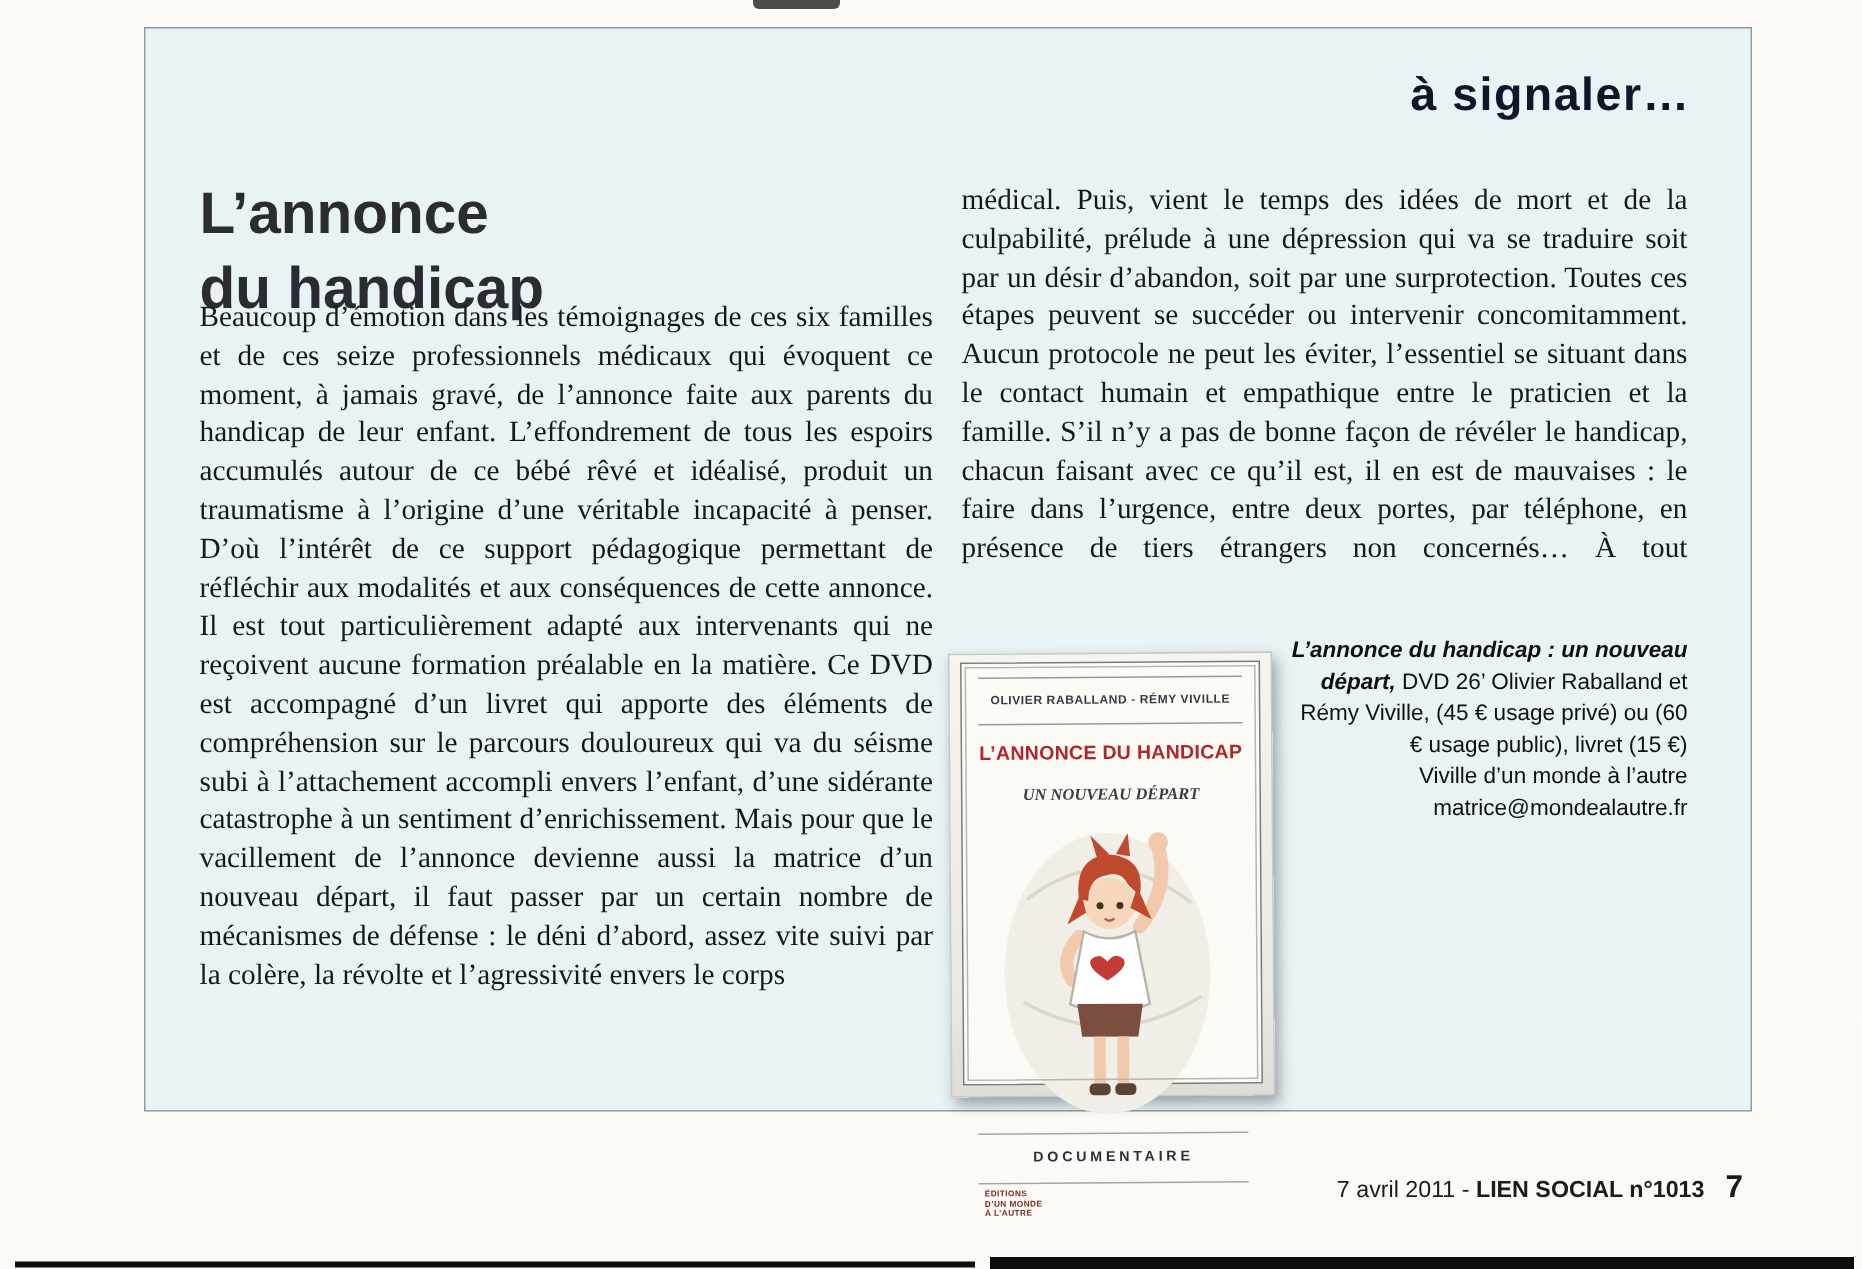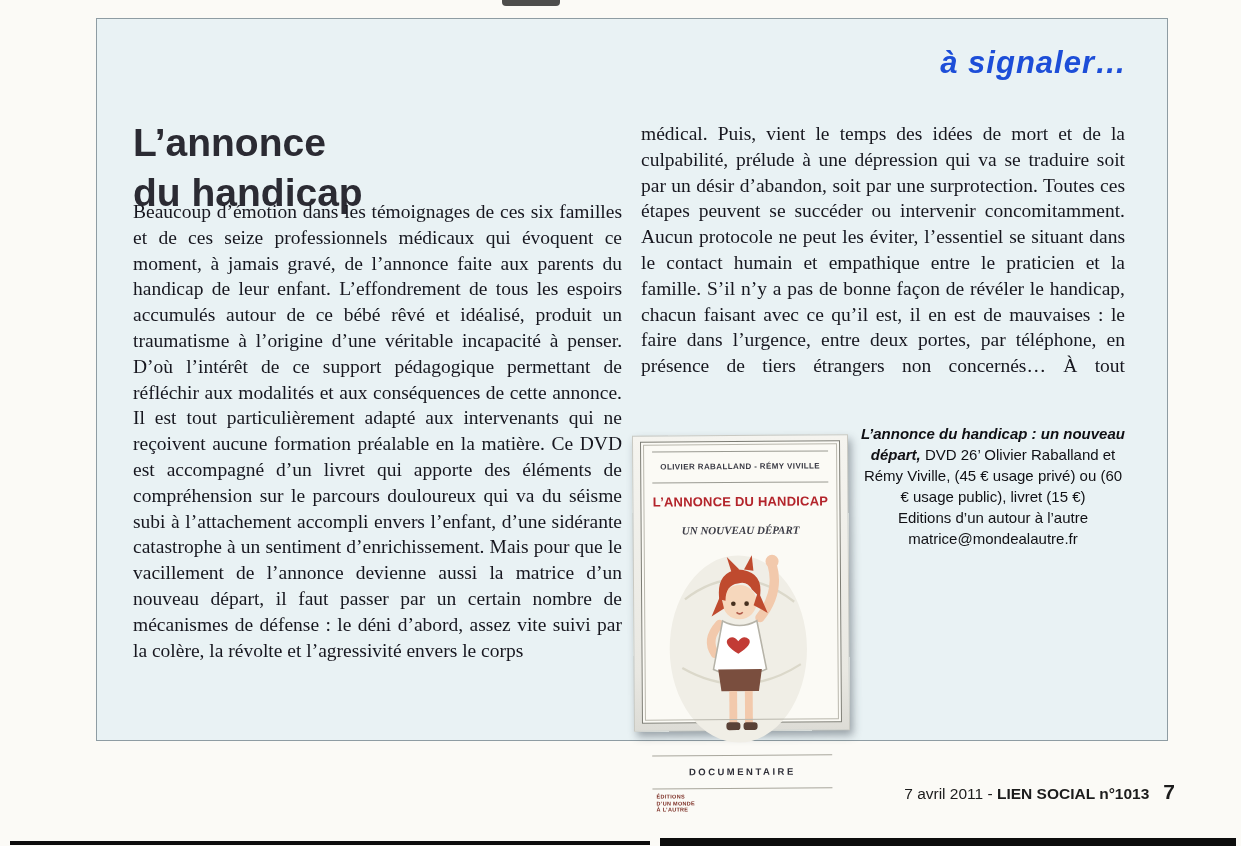--- a/index.html
+++ b/index.html
@@ -16,22 +16,21 @@
   .article-box {
     position:absolute; left:96px; top:18px; width:1072px; height:723px;
     background:#e9f2f4;
     border:1px solid #8e9ca3;
   }
 
   .rubric {
     position:absolute; top:26px; right:40px;
     font-family:"Liberation Sans", sans-serif;
     font-weight:bold; font-size:31px; letter-spacing:1px;
-    color:#1d4ed8;
-    font-style:italic;
+    color:#0f172a;
   }
 
   .title {
     position:absolute; left:36px; top:60px;
     font-family:"Liberation Sans", sans-serif;
     font-weight:bold; font-size:39px; line-height:50px;
     color:#2b2b33; white-space:pre-line;margin-top:39px;
   }
 
   .col {
@@ -84,26 +83,26 @@
   }
   .dvd-pub {
     font-size:5.5px; line-height:6.5px; font-weight:bold; letter-spacing:.3px;
     color:#7a2a20; text-align:left; margin:4px 0 0 6px; white-space:pre-line;
   }
 
   .caption {
     margin-top:44px;
     font-family:"Liberation Sans", sans-serif;
     font-size:15px; line-height:21px;
-    text-align:center; color:#101014;
+    text-align:right; color:#101014;
   }
   .cap-lead { font-weight:bold; font-style:italic; }
 
   .footer {
-    position:absolute; right:66px; top:780px;
+    position:absolute; right:79px; top:780px;
     font-family:"Liberation Sans", sans-serif;
     font-size:15.5px; color:#1c1c1c;
     display:flex; align-items:baseline; gap:14px;
   }
   .footer-journal { font-weight:bold; }
   .footer-page { font-size:21px; font-weight:bold; }
 
   
   .scan-bar { position:absolute; background:#0d0d0d; }
   .scan-bar-left  { left:10px;  top:841px; width:640px; height:4px; }
@@ -181,21 +180,21 @@
             <div class="dvd-genre">DOCUMENTAIRE</div>
             <div class="dvd-pub">ÉDITIONS
 D’UN MONDE
 À L’AUTRE</div>
           </div>
         </div>
 
 
         <div class="caption">
           <span class="cap-lead">L’annonce du handicap : un nouveau départ,</span><span> DVD 26’ Olivier Raballand et Rémy Viville, (45 € usage privé) ou (60 € usage public), livret (15 €)</span><br>
-          <span>Editions d’un autour à l’autre</span><br>
+          <span>Viville d’un monde à l’autre</span><br>
           <span>matrice@mondealautre.fr</span>
         </div>
 
       </div>
     </div>
 
   </div>
 
   <div class="footer">
     <div class="footer-line">

